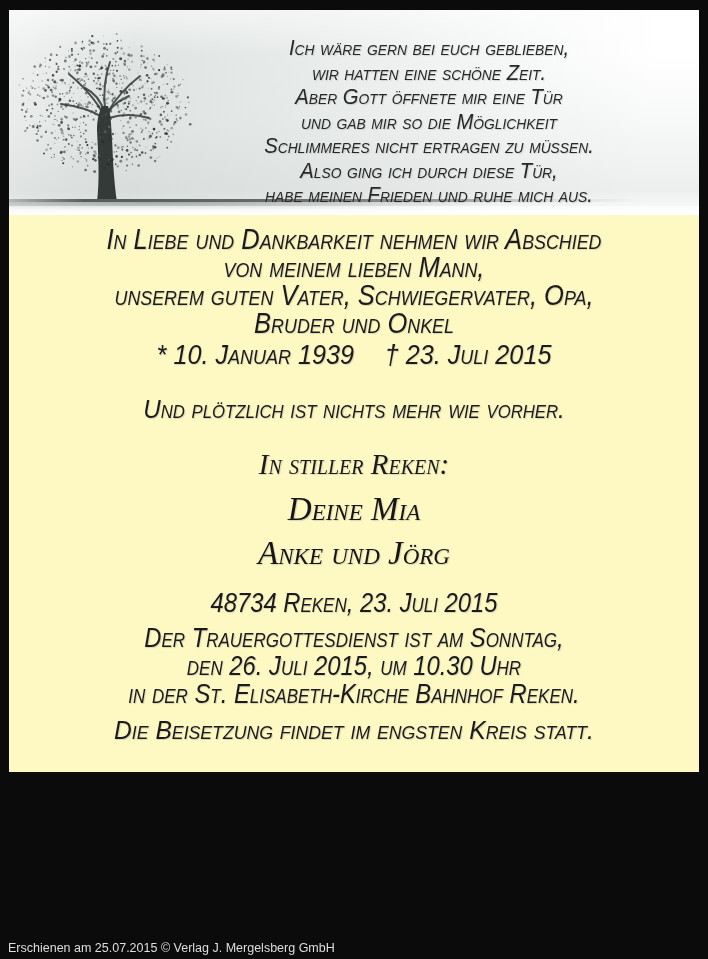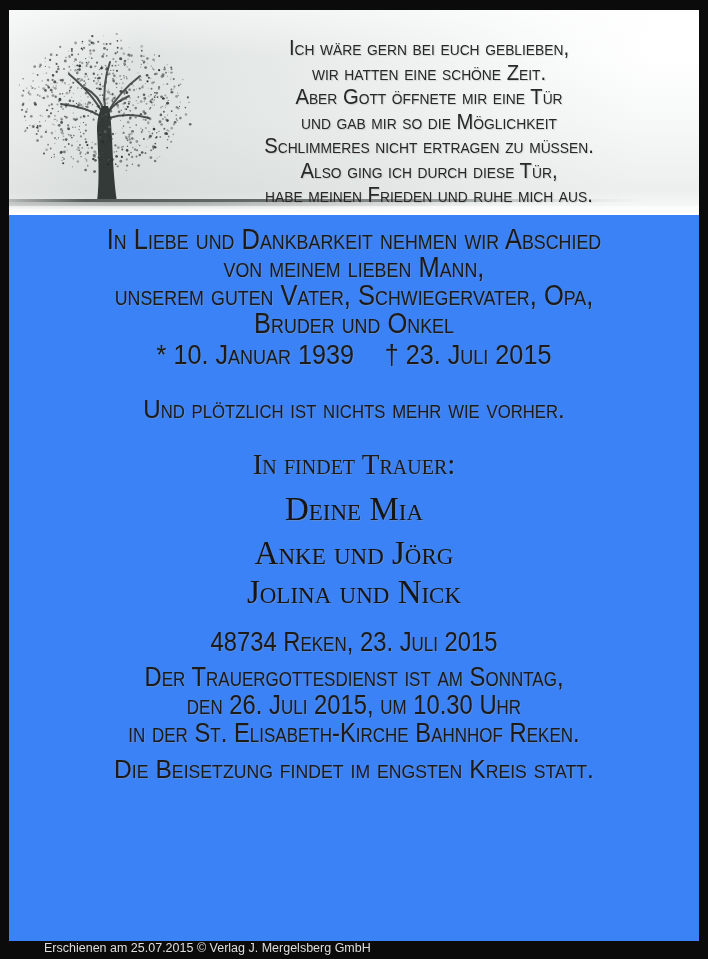--- a/index.html
+++ b/index.html
@@ -6,23 +6,24 @@
   html,body { background:#000; }
   .page {
     position: relative;
     width: 708px; height: 959px;
     background: #0b0b0b;
     font-family: "Liberation Sans", sans-serif;
     overflow: hidden;
   }
   .card {
     position: absolute;
-    left: 9px; top: 10px; width: 690px; height: 931px;
-    background: #3b82f6;
+    left: 9px; top: 10px; width: 690px; height: 762px;
+    background: #fef9c3;
     overflow: hidden;
+    font-style: italic;
   }
   
   .hero {
     position: relative;
     width: 100%; height: 205px;
     background:
       linear-gradient(100deg, #eff1f0 0%, #dfe4e3 18%, #e6eae9 38%,
                       #eef1f0 55%, #f7f9f8 72%, #ffffff 90%);
     overflow: hidden;
   }
@@ -85,21 +86,20 @@
   .g2 { margin-top: 10px; }
   .g3 { margin-top: 5px; }
   .place-date { margin-top: 18px; font-size: 28px; line-height: 30px; }
   .service { margin-top: 6px; font-size: 28px; line-height: 28px; }
   .burial { margin-top: 8px; font-size: 26.5px; line-height: 28px; }
 
   .imprint {
     position: absolute; left: 8px; bottom: 4px;
     font-size: 12.5px; color: #dedede;
     font-family: "Liberation Sans", sans-serif;
-    margin-left: 36px;
   }
 </style>
 </head>
 <body>
 
 <div class="page">
   <div class="card">
 
     <div class="hero">
       <svg id="treeSvg" class="tree-svg" width="185" height="182" viewBox="0 0 185 182">
@@ -956,30 +956,29 @@
       <div>Bruder und Onkel</div>
     </div>
 
 
     <div class="t dates">
       <span>* 10. Januar 1939</span><span class="sep"></span><span>† 23. Juli 2015</span>
     </div>
 
     <div class="t cond2 epigraph">Und plötzlich ist nichts mehr wie vorher.</div>
 
-    <div class="t serif trauer-heading">In findet Trauer:</div>
+    <div class="t serif trauer-heading">In stiller Reken:</div>
 
     <div class="t serif mourner-group g1">
       <div>Deine Mia</div>
     </div>
     <div class="t serif mourner-group g2">
       <div>Anke und Jörg</div>
     </div>
     <div class="t serif mourner-group g3">
-      <div>Jolina und Nick</div>
     </div>
 
     <div class="t cond place-date">48734 Reken, 23. Juli 2015</div>
 
     <div class="t cond service">
       <div>Der Trauergottesdienst ist am Sonntag,</div>
       <div>den 26. Juli 2015, um 10.30 Uhr</div>
       <div>in der St. Elisabeth-Kirche Bahnhof Reken.</div>
     </div>
 

